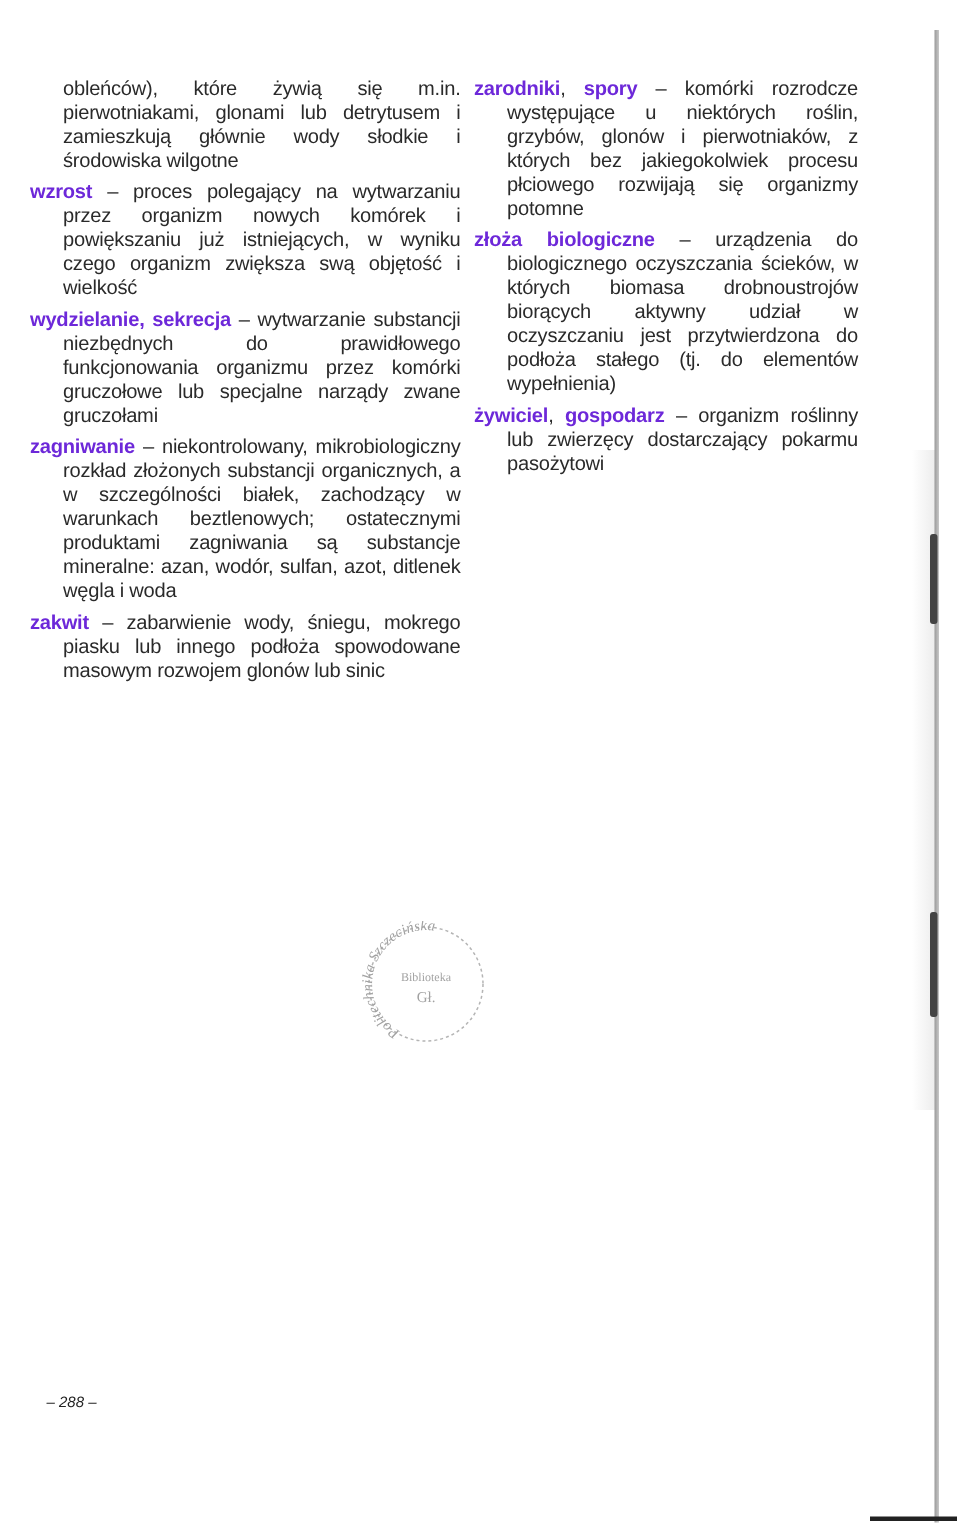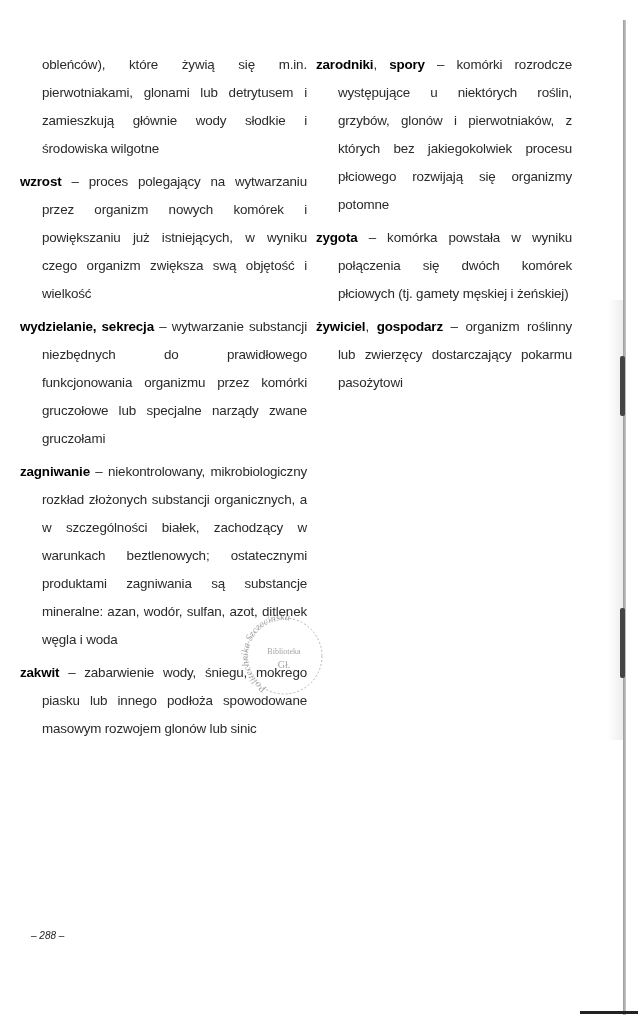--- a/index.html
+++ b/index.html
@@ -7,29 +7,29 @@
     width: 638px; height: 1020px; overflow: hidden;
     background: #ffffff; position: relative;
     font-family: "Liberation Sans", sans-serif;
     color: #2a2a2a;
   }
   .page { position: absolute; left: 0; top: 0; width: 638px; height: 1020px; }
   .col { position: absolute; top: 51px; }
   .col-left { left: 20px; width: 287px; }
   .col-right { left: 316px; width: 256px; }
   .entry {
-    font-size: 13.4px; line-height: 28px;
+    font-size: 13.4px; line-height: 16px;
     text-align: justify;
     padding-left: 22px; text-indent: -22px;
     margin: 0 0 5px 0;
     letter-spacing: -0.15px;
     font-stretch: condensed;
   }
   .entry.cont { padding-left: 22px; text-indent: 0; }
-  .term { font-weight: bold; color: #000000; }
+  .term { font-weight: bold; color: #6d28d9; }
   .latin { font-style: italic; }
   .page-number {
     position: absolute; left: 31px; top: 930px;
     font-size: 10px; font-style: italic; color: #222;
   }
   .stamp {
     position: absolute; left: 234px; top: 614px;
     width: 100px; height: 86px; opacity: 0.55;
   }
   .binding-edge {
@@ -62,23 +62,23 @@
 
     <p class="entry"><span class="term">zagniwanie</span><span> – niekontrolowany, mikrobiologiczny rozkład złożonych substancji organicznych, a w szczególności białek, zachodzący w warunkach beztlenowych; ostatecznymi produktami zagniwania są substancje mineralne: azan, wodór, sulfan, azot, ditlenek węgla i woda</span></p>
 
     <p class="entry"><span class="term">zakwit</span><span> – zabarwienie wody, śniegu, mokrego piasku lub innego podłoża spowodowane masowym rozwojem glonów lub sinic</span></p>
   </div>
 
   <div class="col col-right">
     <p class="entry"><span class="term">zarodniki</span><span>, </span><span class="term">spory</span><span> – komórki rozrodcze występujące u niektórych roślin, grzybów, glonów i pierwotniaków, z których bez jakiegokolwiek procesu płciowego rozwijają się organizmy potomne</span></p>
 
 
+    <p class="entry"><span class="term">złoża biologiczne</span><span> – urządzenia do biologicznego oczyszczania ścieków, w których biomasa drobnoustrojów biorących aktywny udział w oczyszczaniu jest przytwierdzona do podłoża stałego (tj. do elementów wypełnienia)</span></p>
 
 
-    <p class="entry"><span class="term">zygota</span><span> – komórka powstała w wyniku połączenia się dwóch komórek płciowych (tj. gamety męskiej i żeńskiej)</span></p>
 
     <p class="entry"><span class="term">żywiciel</span><span>, </span><span class="term">gospodarz</span><span> – organizm roślinny lub zwierzęcy dostarczający pokarmu pasożytowi</span></p>
   </div>
 
   <svg class="stamp" viewBox="0 0 100 86">
     <defs>
       <path id="ringPath" d="M 50 78 A 36 36 0 1 1 50.1 78"></path>
     </defs>
     <circle cx="50" cy="42" r="38" fill="none" stroke="#777" stroke-width="1" stroke-dasharray="2 2"></circle>
     <text font-family="Liberation Serif, serif" font-size="10" fill="#555" font-style="italic">

